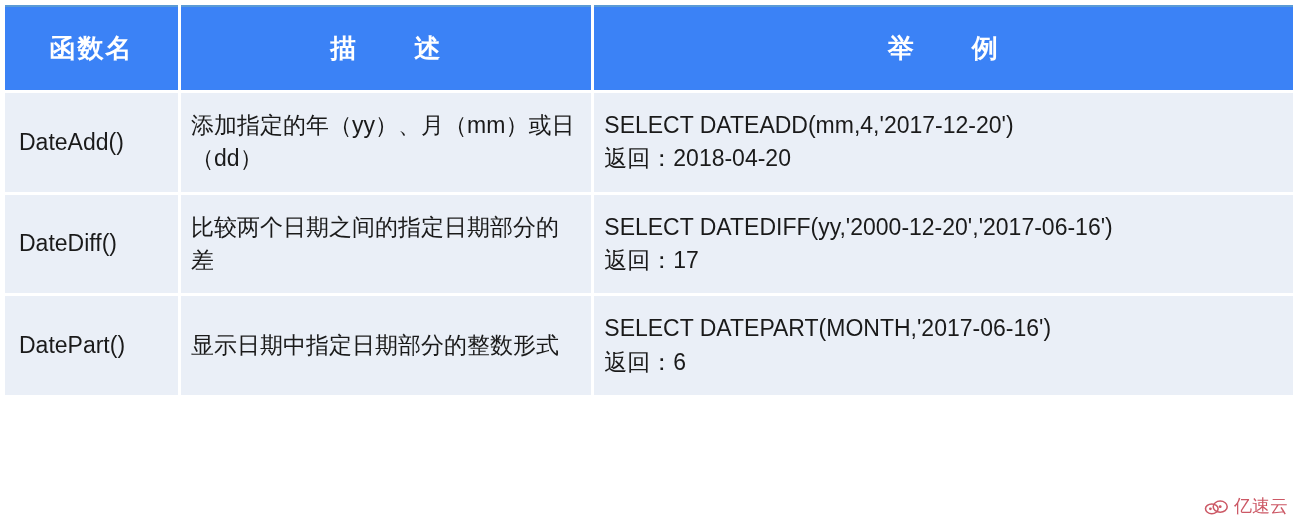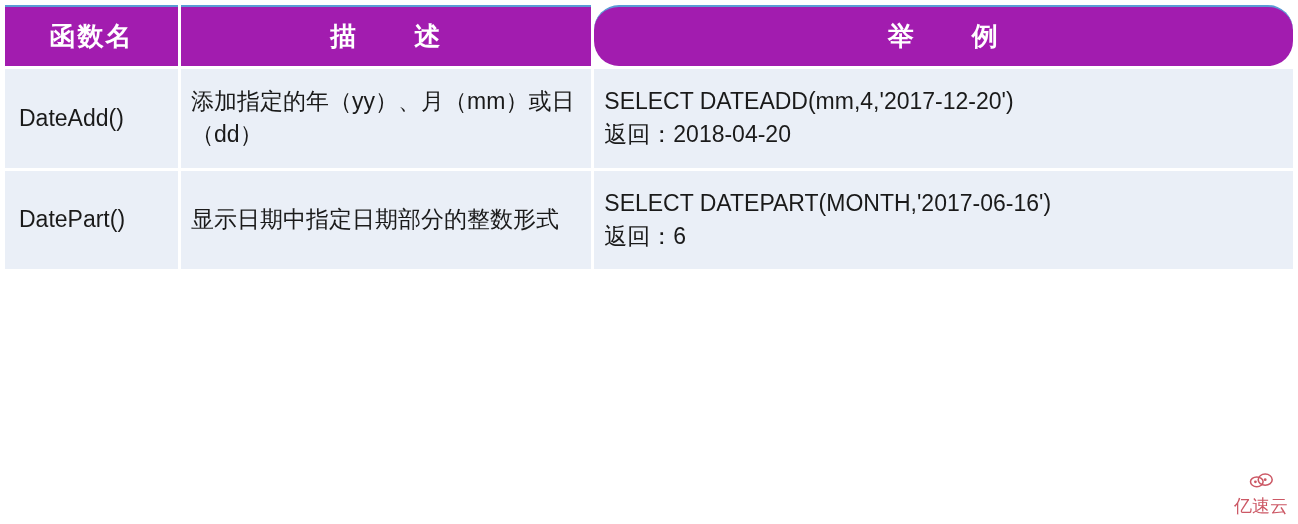--- a/index.html
+++ b/index.html
@@ -12,31 +12,31 @@
       background: #fff;
       padding: 2px;
     }
     table {
       width: 100%;
       border-collapse: separate;
       border-spacing: 3px;
       table-layout: fixed;
     }
     th {
-      background: #a21caf;
+      background: #3b82f6;
       color: #fff;
       font-size: 26px;
       font-weight: bold;
-      padding: 12px 10px;
+      padding: 24px 10px;
       border-top: 2px solid #5b9bd5;
       letter-spacing: 2px;
     }
     th:nth-child(1) { width: 13.5%; }
     th:nth-child(2) { width: 32%; }
-    th:nth-child(3) { width: 54.5%; border-radius: 25px; }
+    th:nth-child(3) { width: 54.5%; }
     td {
       background: #eaeff7;
       color: #1a1a1a;
       font-size: 23px;
       padding: 16px 10px;
       vertical-align: middle;
       line-height: 1.45;
     }
     td:first-child {
       padding-left: 14px;
@@ -48,21 +48,20 @@
       position: fixed;
       bottom: 6px;
       right: 10px;
       display: flex;
       align-items: center;
       gap: 4px;
       font-size: 18px;
       color: #c33b4a;
       font-weight: 500;
       opacity: 0.85;
-      flex-direction: column;
     }
     .watermark svg {
       width: 28px;
       height: 22px;
     }
   </style>
 </head>
 <body>
 
 <table>
@@ -74,20 +73,26 @@
     </tr>
   </thead>
   <tbody>
     <tr>
       <td>DateAdd()</td>
       <td>添加指定的年（yy）、月（mm）或日（dd）</td>
       <td class="example-cell">SELECT DATEADD(mm,4,'2017-12-20')
 返回：2018-04-20</td>
     </tr>
     <tr>
+      <td>DateDiff()</td>
+      <td>比较两个日期之间的指定日期部分的差</td>
+      <td class="example-cell">SELECT DATEDIFF(yy,'2000-12-20','2017-06-16')
+返回：17</td>
+    </tr>
+    <tr>
       <td>DatePart()</td>
       <td>显示日期中指定日期部分的整数形式</td>
       <td class="example-cell">SELECT DATEPART(MONTH,'2017-06-16')
 返回：6</td>
     </tr>
   </tbody>
 </table>
 
 <div class="watermark">
   <svg viewBox="0 0 40 28">

